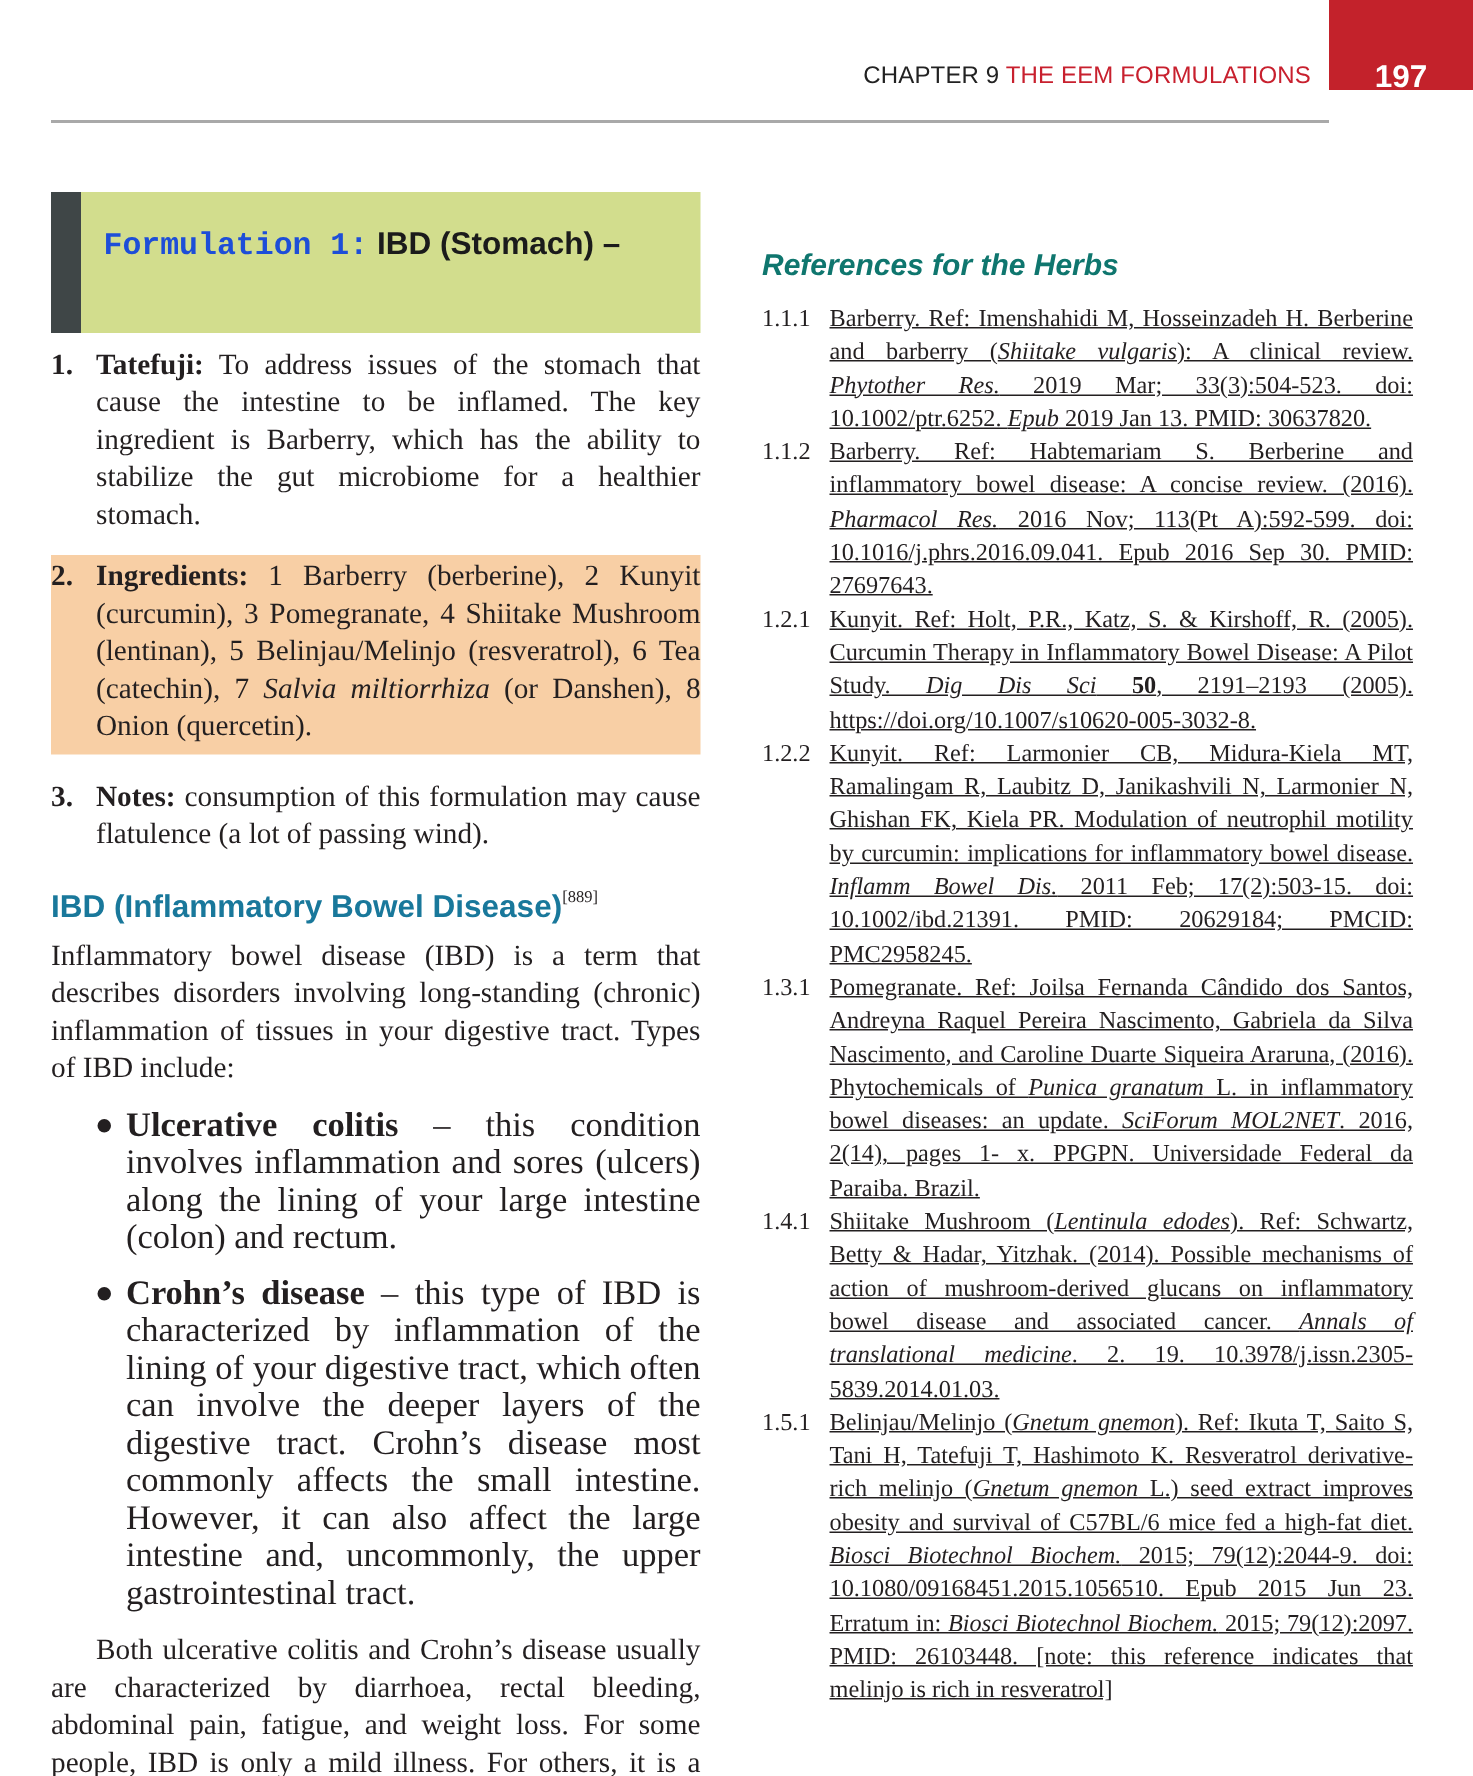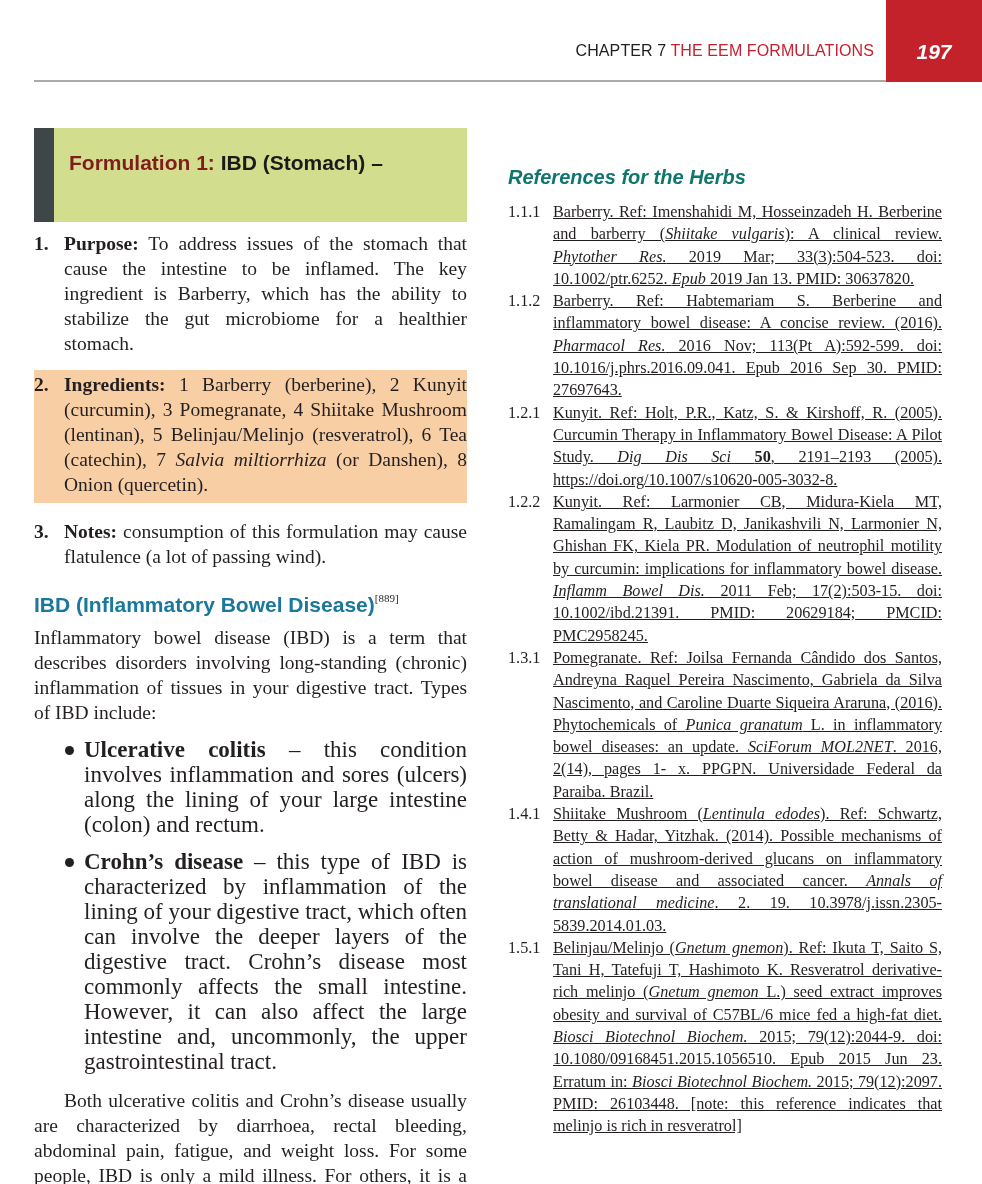--- a/index.html
+++ b/index.html
@@ -4,31 +4,31 @@
   <style>
     html, body { margin: 0; padding: 0; background: #ffffff; }
     body { width: 982px; height: 1184px; position: relative; overflow: hidden;
            font-family: "Liberation Serif", "DejaVu Serif", serif; color: #231f20; }
 
     .header-rule { position: absolute; left: 34px; top: 80px; width: 852px; height: 2px; background: #a9a9a9; }
     .running-head { position: absolute; left: 0; top: 42px; width: 874px; text-align: right;
                     font-family: "Liberation Sans", "DejaVu Sans", sans-serif; font-size: 16px; letter-spacing: 0.1px; }
     .running-head .ch { color: #222; }
     .running-head .title { color: #c8202e; text-align: center; }
-    .page-box { position: absolute; left: 886px; top: 0; width: 96px; height: 82px; background: #c3222b; font-style: italic; }
+    .page-box { position: absolute; left: 886px; top: 0; width: 96px; height: 60px; background: #c3222b; }
     .page-num { position: absolute; left: 0; right: 0; top: 40px; text-align: center; color: #fff;
                 font-family: "Liberation Sans", "DejaVu Sans", sans-serif; font-weight: bold; font-size: 21px; }
 
     
     .left { position: absolute; left: 34px; top: 128px; width: 433px; }
     .form-banner { position: relative; height: 94px; background: #d2dd8d; }
     .form-banner .bar { position: absolute; left: 0; top: 0; width: 20px; height: 100%; background: #3f4647; }
     .form-banner .text { position: absolute; left: 35px; top: 22px; font-family: "Liberation Sans", "DejaVu Sans", sans-serif;
                          font-weight: bold; font-size: 21px; line-height: 26px; color: #1b1b1b; }
-    .form-banner .lead { color: #7f1d1d; }
+    .form-banner .lead { color: #1d4ed8; font-family: Liberation Mono, monospace; }
 
     .num-list { margin: 0; padding: 0; list-style: none; font-size: 19.5px; line-height: 25px; }
     .num-item { position: relative; padding-left: 30px; text-align: justify; }
     .num-item .n { position: absolute; left: 0; top: 0; font-weight: bold; }
     .num-item b { font-weight: bold; }
     .item-1 { margin-top: 9px; }
     .item-2 { margin-top: 14px; background: #f8cfa5; padding-top: 2px; padding-bottom: 6px; padding-right: 0; }
     .item-2 .n { top: 2px; }
     .item-3 { margin-top: 16px; }
 
@@ -48,40 +48,40 @@
               font-size: 20px; color: #0f766e; margin-top: 44px; }
     .refs { margin: 12px 0 0 0; padding: 0; list-style: none; font-size: 16.2px; line-height: 22.3px; }
     .ref { position: relative; padding-left: 45px; text-align: justify; text-decoration: underline; }
     .ref .rn { position: absolute; left: 0; top: 0; }
     i { font-style: italic; }
   </style>
 </head>
 <body>
 
 <div class="running-head">
-  <span class="ch">CHAPTER 7</span>
+  <span class="ch">CHAPTER 9</span>
   <span class="title">THE EEM FORMULATIONS</span>
 </div>
 <div class="header-rule"></div>
 <div class="page-box">
   <div class="page-num">197</div>
 </div>
 
 <div class="left">
   <div class="form-banner">
     <div class="bar"></div>
     <div class="text">
       <span class="lead">Formulation 1:</span><span> IBD (Stomach) –</span><br>
     </div>
   </div>
 
   <ol class="num-list">
     <li class="num-item item-1">
       <span class="n">1.</span>
-      <b>Purpose:</b><span> To address issues of the stomach that cause the intestine to be inflamed. The key ingredient is Barberry, which has the ability to stabilize the gut microbiome for a healthier stomach.</span>
+      <b>Tatefuji:</b><span> To address issues of the stomach that cause the intestine to be inflamed. The key ingredient is Barberry, which has the ability to stabilize the gut microbiome for a healthier stomach.</span>
     </li>
     <li class="num-item item-2">
       <span class="n">2.</span>
       <b>Ingredients:</b><span> 1 Barberry (berberine), 2 Kunyit (curcumin), 3 Pomegranate, 4 Shiitake Mushroom (lentinan), 5 Belinjau/Melinjo (resveratrol), 6 Tea (catechin), 7 </span><i>Salvia miltiorrhiza</i><span> (or Danshen), 8 Onion (quercetin).</span>
     </li>
     <li class="num-item item-3">
       <span class="n">3.</span>
       <b>Notes:</b><span> consumption of this formulation may cause flatulence (a lot of passing wind).</span>
     </li>
   </ol>

